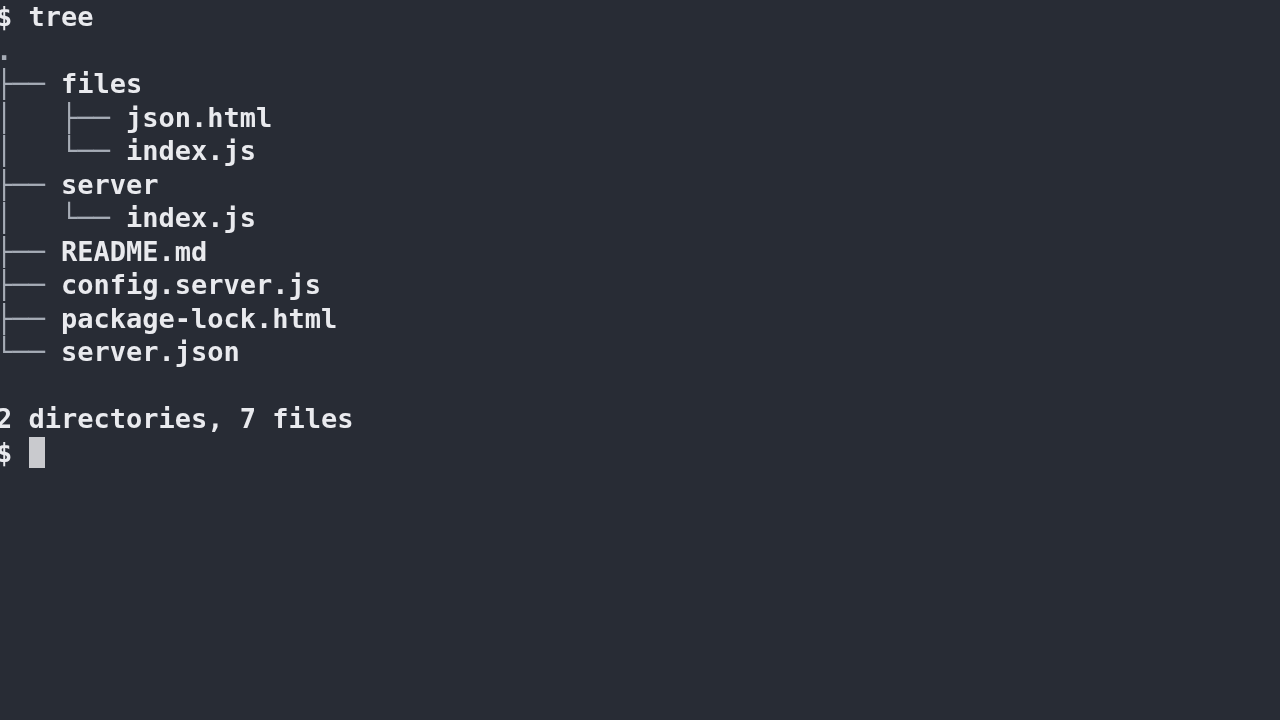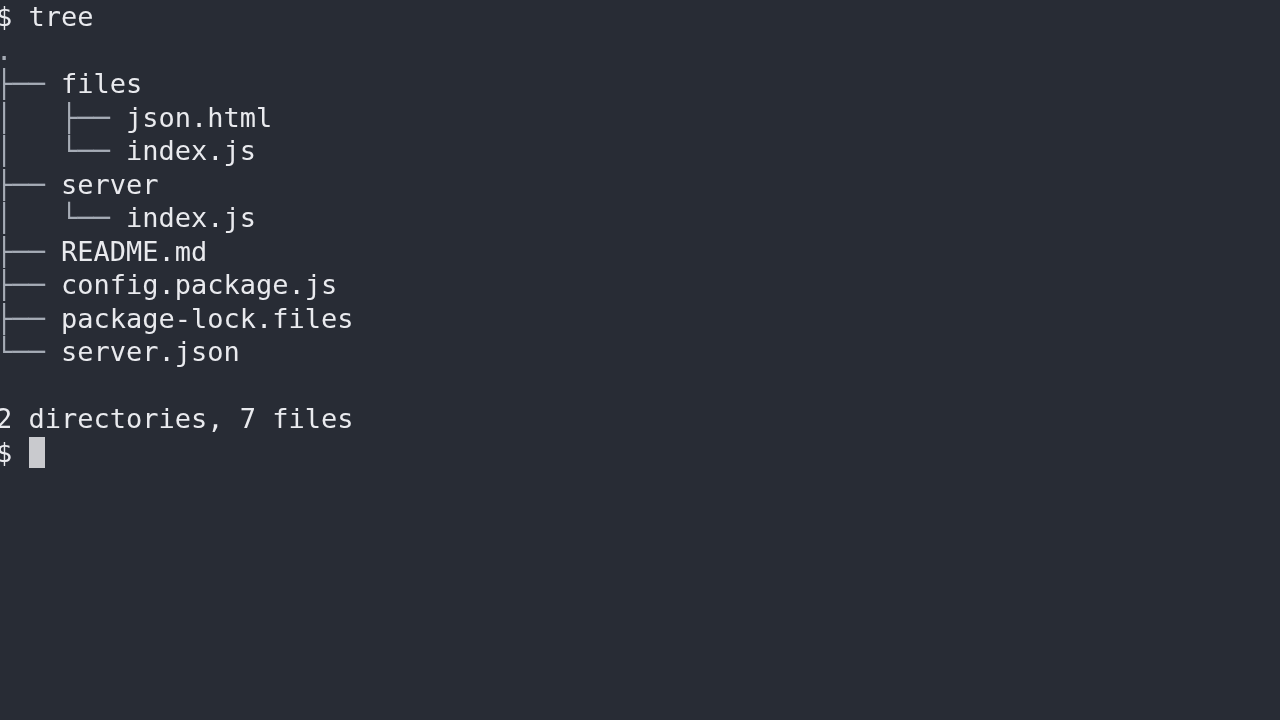--- a/index.html
+++ b/index.html
@@ -15,20 +15,21 @@
   }
 
   #terminal {
     position: relative;
     width: 1280px;
     height: 518px;
     background: #282c35;
     
     padding-left: 12px;
     box-sizing: border-box;
+    font-weight: bold;
   }
 
   .screen {
     position: absolute;
     left: -4px;
     top: 0px;
     width: 1288px;
   }
 
   .line {
@@ -81,23 +82,23 @@
     <div class="line"><span class="tree-glyph">│   ├── </span><span class="name">json.html</span></div>
 
     <div class="line"><span class="tree-glyph">│   └── </span><span class="name">index.js</span></div>
 
     <div class="line"><span class="tree-glyph">├── </span><span class="name">server</span></div>
 
     <div class="line"><span class="tree-glyph">│   └── </span><span class="name">index.js</span></div>
 
     <div class="line"><span class="tree-glyph">├── </span><span class="name">README.md</span></div>
 
-    <div class="line"><span class="tree-glyph">├── </span><span class="name">config.package.js</span></div>
+    <div class="line"><span class="tree-glyph">├── </span><span class="name">config.server.js</span></div>
 
-    <div class="line"><span class="tree-glyph">├── </span><span class="name">package-lock.files</span></div>
+    <div class="line"><span class="tree-glyph">├── </span><span class="name">package-lock.html</span></div>
 
     <div class="line"><span class="tree-glyph">└── </span><span class="name">server.json</span></div>
 
     <div class="line blank"> </div>
 
     <div class="line">2 directories, 7 files</div>
 
     <div class="line prompt-line"><span class="name">$ </span><span class="cursor"></span></div>
 
   </div>

